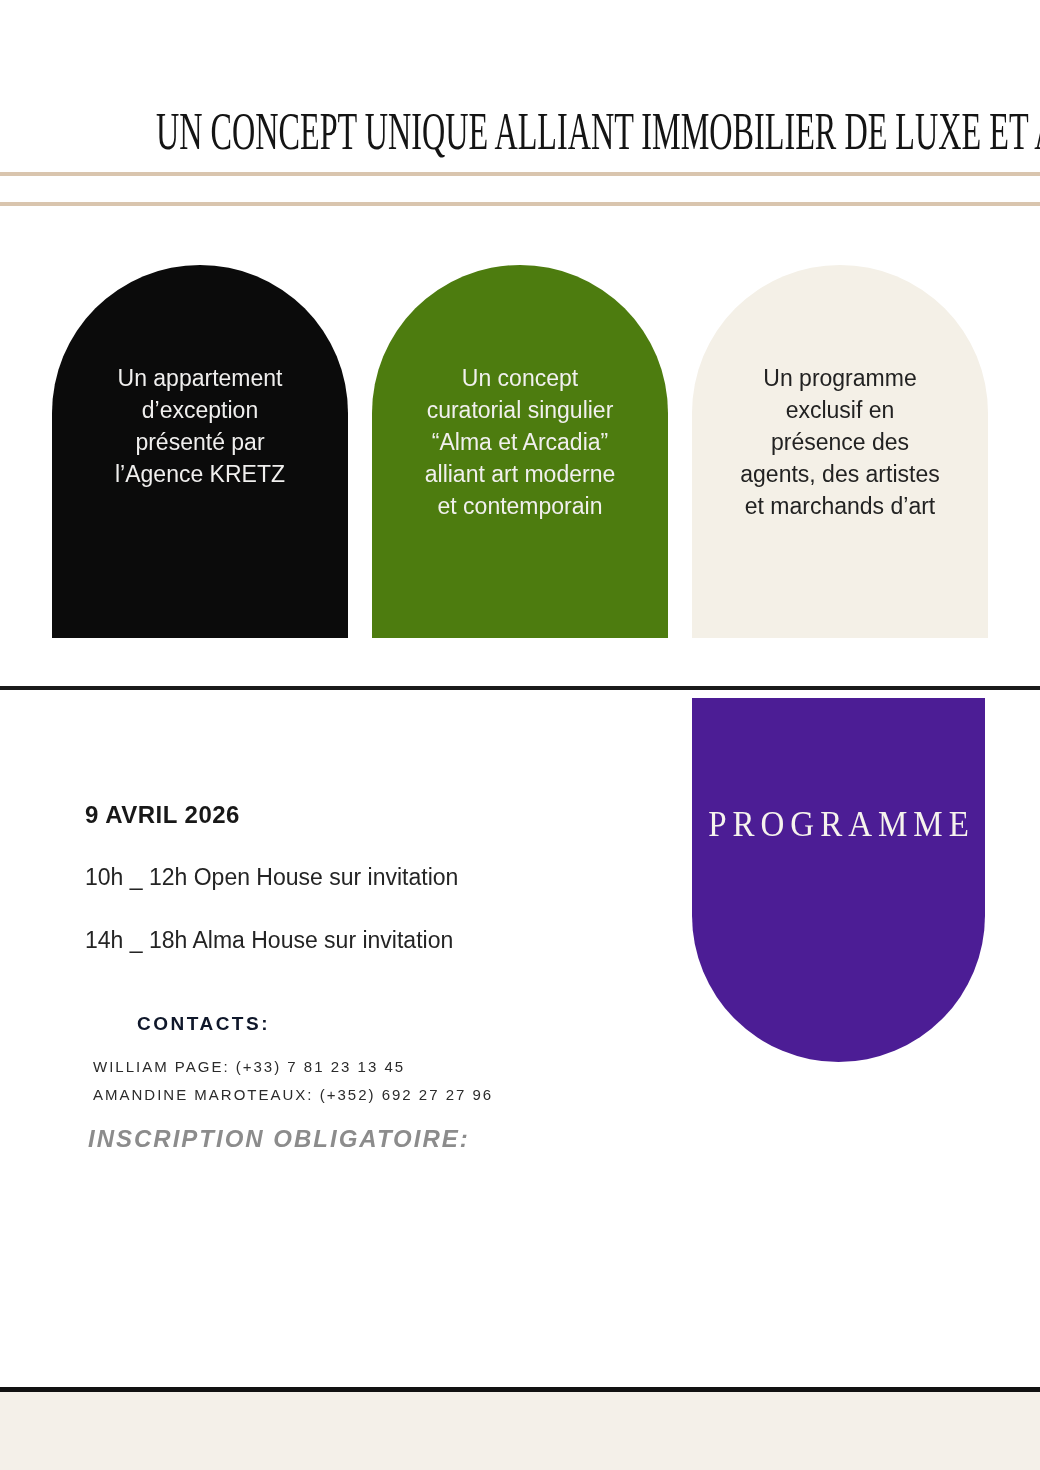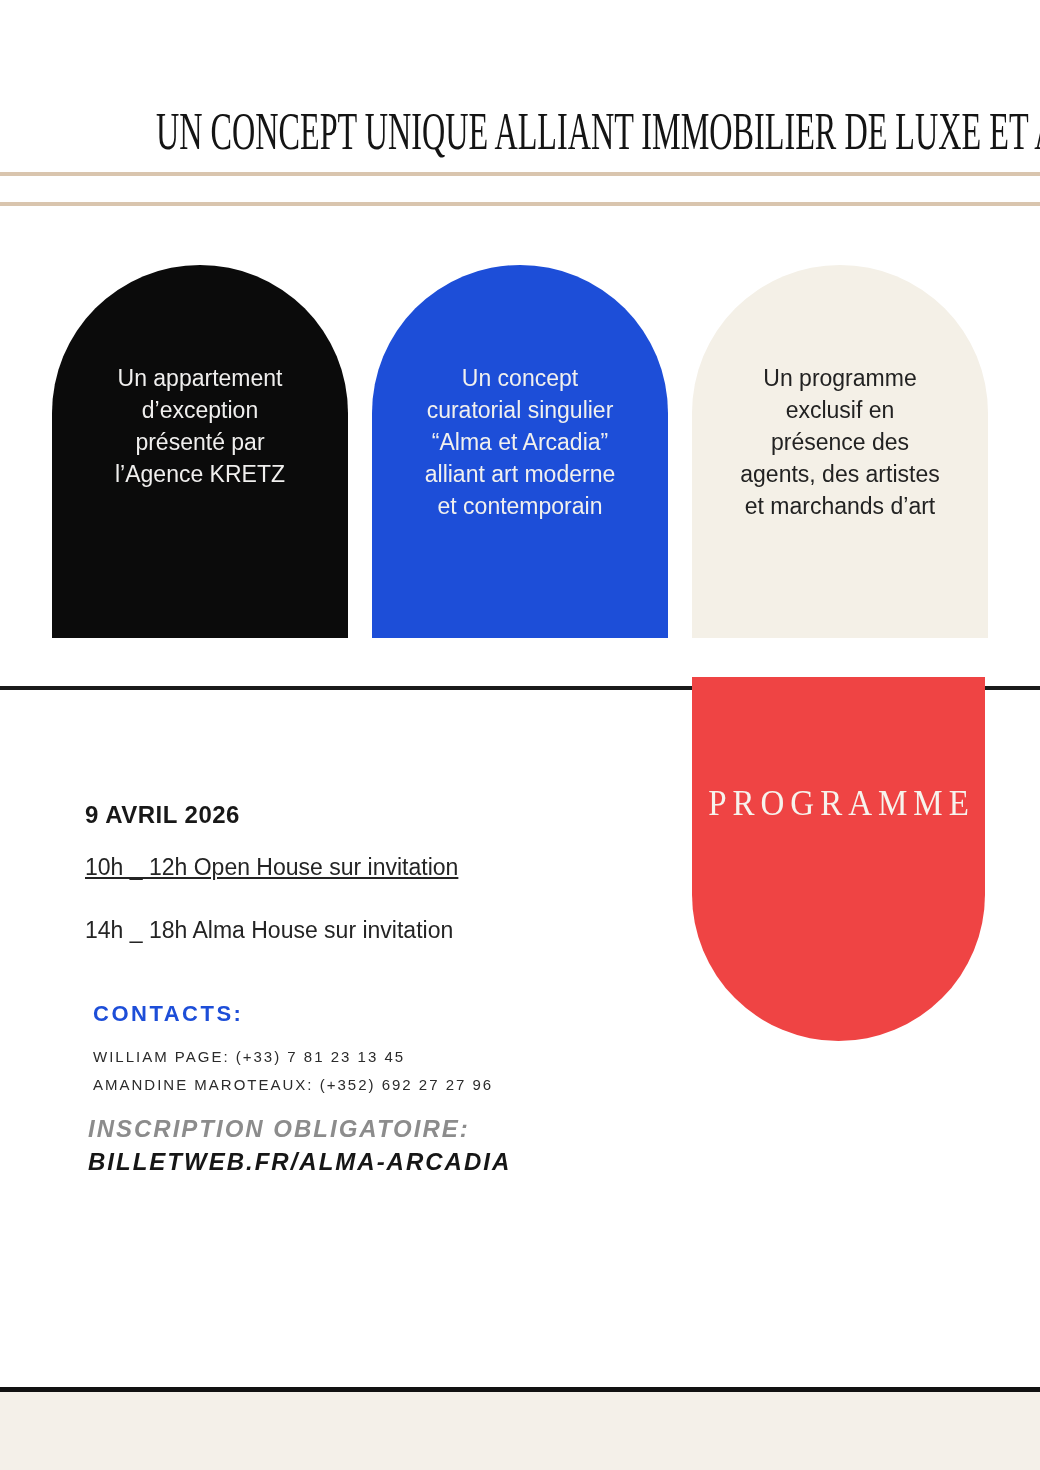--- a/index.html
+++ b/index.html
@@ -53,41 +53,41 @@
     border-radius: 150px 150px 0 0;
   }
   .card-text {
     padding-top: 97px;
     text-align: center;
     font-size: 23px;
     line-height: 32px;
     white-space: pre-line;
   }
   .card.c-black { background: #0b0b0b; color: #f0efee; }
-  .card.c-gray  { background: #1d4ed8; color: #f1f0ee; }
+  .card.c-gray  { background: #4d7c0f; color: #f1f0ee; }
   .card.c-cream { background: #f4f0e7; color: #222222; }
 
   .divider-black {
     position: absolute;
     top: 686px;
     left: 0;
     width: 100%;
     height: 4px;
     background: #1a1a1a;
   }
 
   
   .programme-badge {
     position: absolute;
     left: 692px;
-    top: 677px;
+    top: 698px;
     width: 293px;
     height: 364px;
     border-radius: 0 0 147px 147px;
-    background: #ef4444;
+    background: #4c1d95;
   }
   .programme-label {
     margin-top: 106px;
     text-align: center;
     font-family: "Liberation Serif", serif;
     font-weight: 400;
     font-size: 33px;
     line-height: 40px;
     letter-spacing: 6px;
     text-indent: 6px;
@@ -108,31 +108,32 @@
     letter-spacing: 0.5px;
     line-height: 28px;
     color: #181818;
   }
   .sched {
     font-size: 23px;
     line-height: 32.5px;
     color: #242424;
     white-space: pre-line;
   }
-  .sched.s1 { margin-top: 22px; text-decoration: underline; }
+  .sched.s1 { margin-top: 32px; }
   .sched.s2 { margin-top: 31px; }
   .sched.s3 { margin-top: 30px; }
 
   .contacts { margin-top: 56px; padding-left: 8px; }
   .contacts-heading {
-    font-size: 22px;
+    font-size: 19px;
     font-weight: 700;
     letter-spacing: 2.5px;
     line-height: 24px;
-    color: #1d4ed8;
+    color: #0f172a;
+    margin-left: 44px;
   }
   .contact-lines {
     margin-top: 17px;
     font-size: 15px;
     letter-spacing: 2px;
     line-height: 28px;
     color: #2b2b2b;
   }
 
   .registration {
@@ -211,20 +212,19 @@
     <div class="sched s3">14h _ 18h Alma House sur invitation</div>
 
     <div class="contacts">
       <div class="contacts-heading">CONTACTS:</div>
       <div class="contact-lines" style="white-space: pre-line;">WILLIAM PAGE: (+33) 7 81 23 13 45
 AMANDINE MAROTEAUX: (+352) 692 27 27 96</div>
     </div>
 
     <div class="registration">
       <div class="reg-label">INSCRIPTION OBLIGATOIRE:</div>
-      <div class="reg-url">BILLETWEB.FR/ALMA-ARCADIA</div>
     </div>
   </div>
 
   <div class="footer-line"></div>
   <div class="footer-band"></div>
 
 </div>
 
 </body></html>

